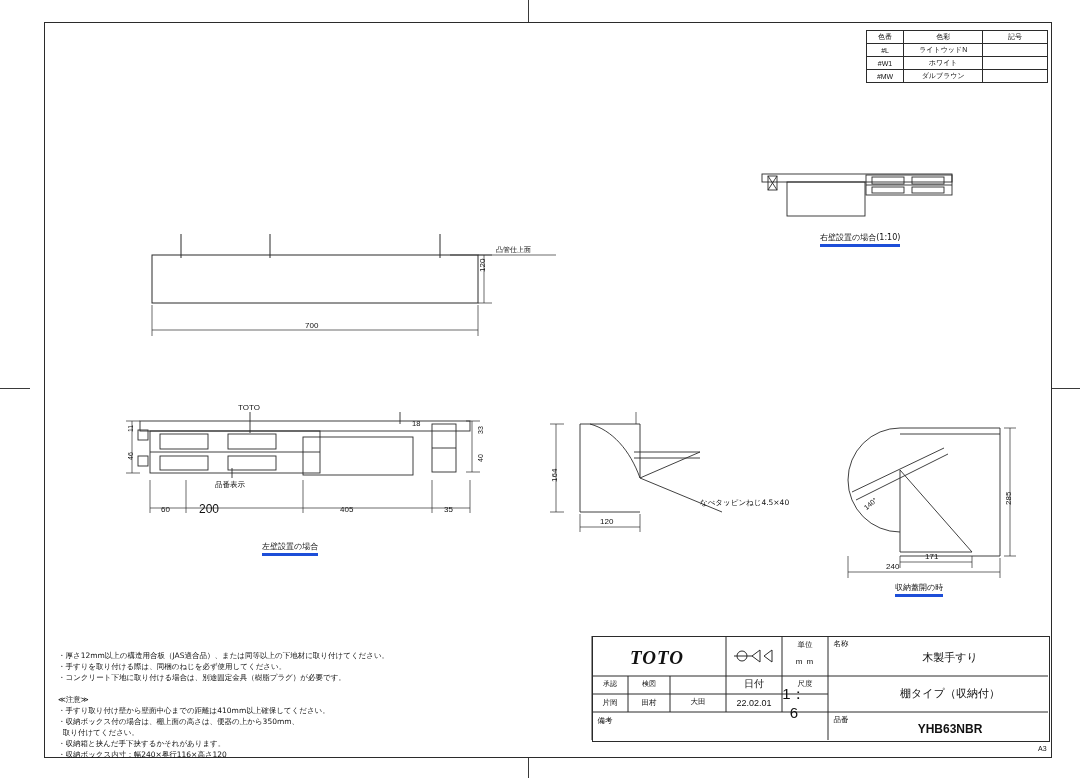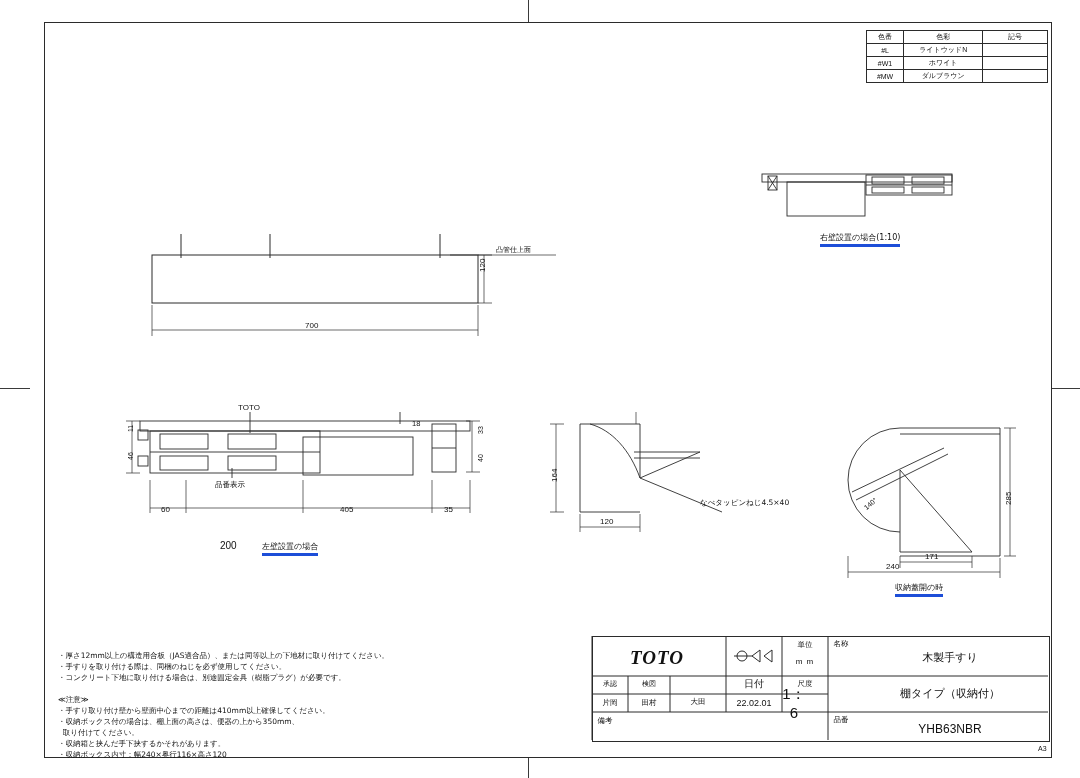--- a/index.html
+++ b/index.html
@@ -142,21 +142,21 @@
 
       <line x1="472" y1="421" x2="472" y2="472" stroke-width="0.7"></line>
       <line x1="466" y1="421" x2="480" y2="421" stroke-width="0.7"></line>
       <line x1="466" y1="472" x2="480" y2="472" stroke-width="0.7"></line>
     </g>
   </svg>
   <div class="lbl" style="left:238px;top:403px;font-size:8px;">TOTO</div>
   <div class="lbl jp" style="left:215px;top:480px;font-size:7.5px;">品番表示</div>
   <div class="lbl" style="left:412px;top:403px;font-size:7.5px;margin-top:16px;">18</div>
   <div class="lbl" style="left:161px;top:505px;font-size:8px;">60</div>
-  <div class="lbl" style="left:220px;top:505px;font-size:10px;margin-top:36px;">200</div>
+  <div class="lbl" style="left:199px;top:505px;font-size:12px;">200</div>
   <div class="lbl" style="left:340px;top:505px;font-size:8px;">405</div>
   <div class="lbl" style="left:444px;top:505px;font-size:8px;">35</div>
   <div class="lbl" style="left:126px;top:432px;font-size:7px;transform:rotate(-90deg);transform-origin:left top;">11</div>
   <div class="lbl" style="left:126px;top:460px;font-size:7px;transform:rotate(-90deg);transform-origin:left top;">46</div>
   <div class="lbl" style="left:476px;top:434px;font-size:7px;transform:rotate(-90deg);transform-origin:left top;">33</div>
   <div class="lbl" style="left:476px;top:462px;font-size:7px;transform:rotate(-90deg);transform-origin:left top;">40</div>
   <div class="cap underline jp" style="left:262px;top:541px;font-size:8px;">左壁設置の場合</div>
 
   <svg width="1080" height="778" style="pointer-events:none;">
     <g stroke="#2b2b2b" stroke-width="0.9" fill="none">
@@ -262,16 +262,16 @@
   <div class="tbcell jp" style="left:592px;top:694px;width:36px;height:17px;font-size:7.5px;">片岡</div>
   <div class="tbcell jp" style="left:628px;top:677px;width:42px;height:13px;font-size:7px;">検図</div>
   <div class="tbcell jp" style="left:628px;top:694px;width:42px;height:17px;font-size:7.5px;">田村</div>
   <div class="tbcell jp" style="left:670px;top:694px;width:56px;height:16px;font-size:7.5px;">大田</div>
   <div class="tbcell jp" style="left:726px;top:677px;width:56px;height:13px;font-size:10px;">日付</div>
   <div class="tbcell" style="left:726px;top:694px;width:56px;height:17px;font-size:9px;">22.02.01</div>
   <div class="tbcell jp" style="left:782px;top:677px;width:46px;height:13px;font-size:7.5px;">尺度</div>
   <div class="tbcell" style="left:782px;top:694px;width:24px;height:17px;font-size:15px;">1：6</div>
   <div class="tbcell jp" style="left:592px;top:714px;width:26px;height:14px;font-size:7.5px;">備考</div>
   <div class="tbcell jp" style="left:830px;top:714px;width:22px;height:12px;font-size:7.5px;">品番</div>
-  <div class="tbcell" style="left:860px;top:720px;width:180px;height:18px;font-size:12px;">YHB63NBR</div>
+  <div class="tbcell" style="left:860px;top:720px;width:180px;height:18px;font-size:12px;font-weight:bold;">YHB63NBR</div>
 
   <div class="lbl" style="left:1038px;top:744px;font-size:7px;">A3</div>
 </div>
 
 </body></html>

